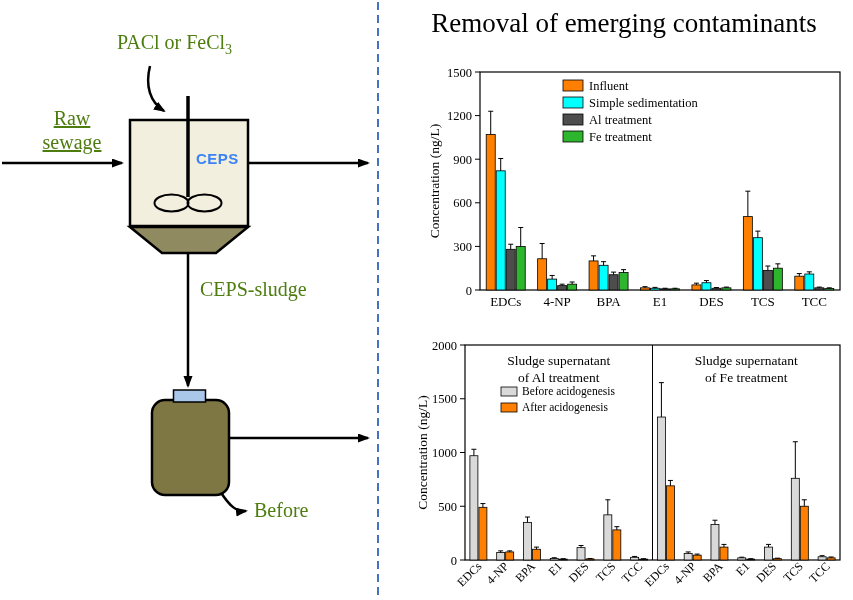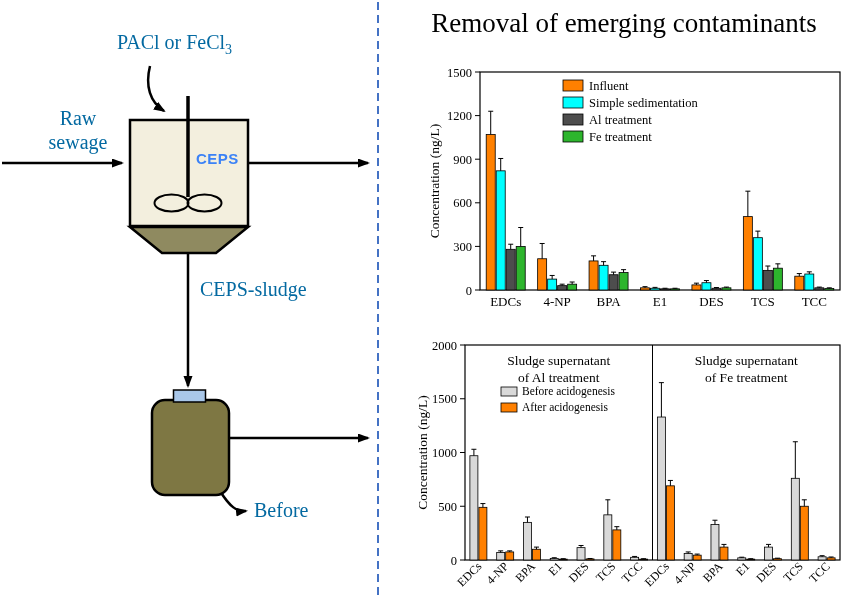--- a/index.html
+++ b/index.html
@@ -1,18 +1,18 @@
 <!DOCTYPE html>
 <html><head>
 <meta charset="utf-8">
 <style>
   html,body{margin:0;padding:0;background:#fff;}
   .stage{position:relative;width:853px;height:600px;background:#ffffff;overflow:hidden;
          font-family:"Liberation Serif", serif;}
-  .lbl{position:absolute;font-family:"Liberation Serif", serif;font-size:20px;color:#0369a1;
+  .lbl{position:absolute;font-family:"Liberation Serif", serif;font-size:20px;color:#4d7c0f;
        line-height:1.22;text-align:center;}
   .lbl.left{text-align:left;}
   .ceps{position:absolute;font-family:"Liberation Sans", sans-serif;font-weight:bold;
         font-size:15px;color:#3b82f6;letter-spacing:0.5px;}
   .fig-title{position:absolute;left:395px;top:8px;width:458px;text-align:center;
              font-size:27px;color:#000;font-family:"Liberation Serif", serif;}
   svg{position:absolute;left:0;top:0;}
   #chart1-svg{left:423px;top:58px;}
   #chart2-svg{left:413px;top:333px;}
   sub{font-size:70%;}
@@ -43,21 +43,21 @@
     <path d="M220,491 C230,507 237,512 246,511" stroke="#000" stroke-width="2.5" fill="none" marker-end="url(#ah)"></path>
 
     <rect x="152" y="400" width="77" height="95" rx="13" fill="#7E7743" stroke="#000" stroke-width="2.5"></rect>
     <rect x="173.5" y="390" width="32" height="12" fill="#A9C7E9" stroke="#000" stroke-width="1.5"></rect>
 
     <line x1="378" y1="2" x2="378" y2="598" stroke="#4472C4" stroke-width="2" stroke-dasharray="8,5"></line>
   </svg>
 
   <div class="lbl" style="left:92px;top:30px;width:165px;"><span>PACl or FeCl</span><sub>3</sub></div>
 
-  <div class="lbl" style="left:28px;top:106px;width:100px;">Raw sewage</div>
+  <div class="lbl" style="left:22px;top:106px;width:100px;text-decoration:underline;">Raw sewage</div>
 
 
   <div class="ceps" style="left:196px;top:150px;">CEPS</div>
 
   <div class="lbl left" style="left:200px;top:277px;width:140px;">CEPS-sludge</div>
 
 
 
   <div class="lbl left" style="left:254px;top:498px;width:80px;">Before</div>
 

